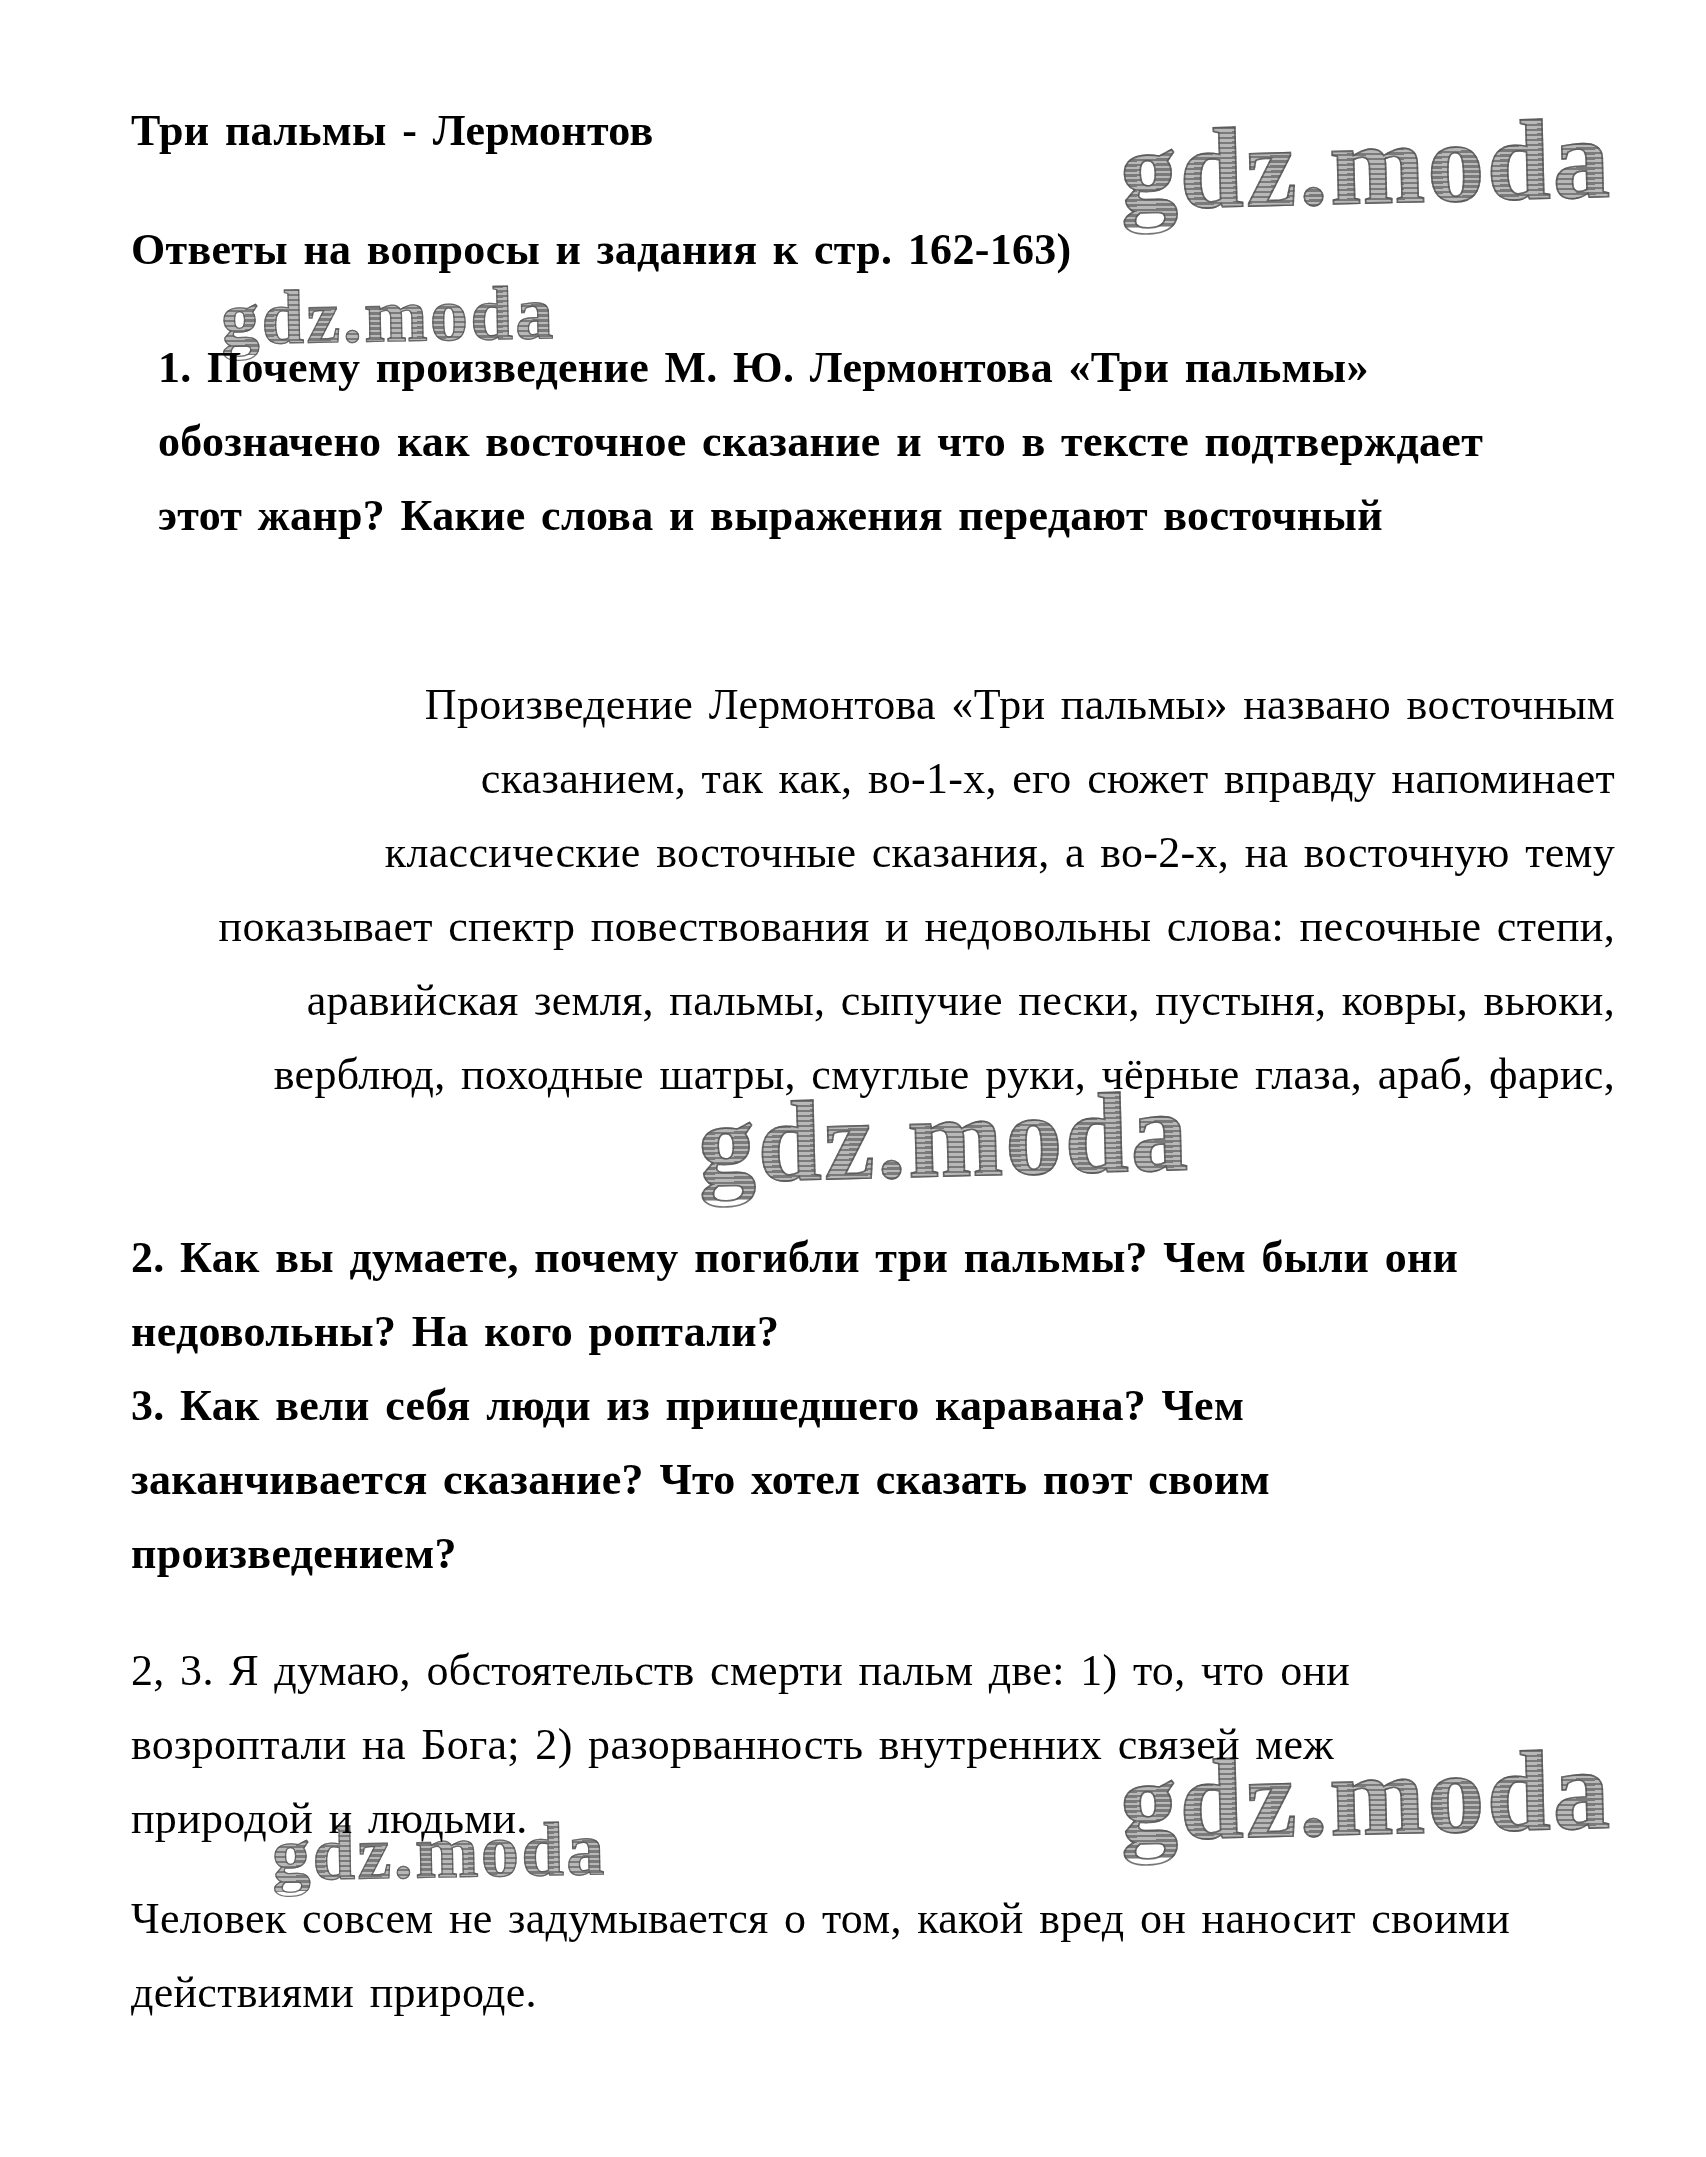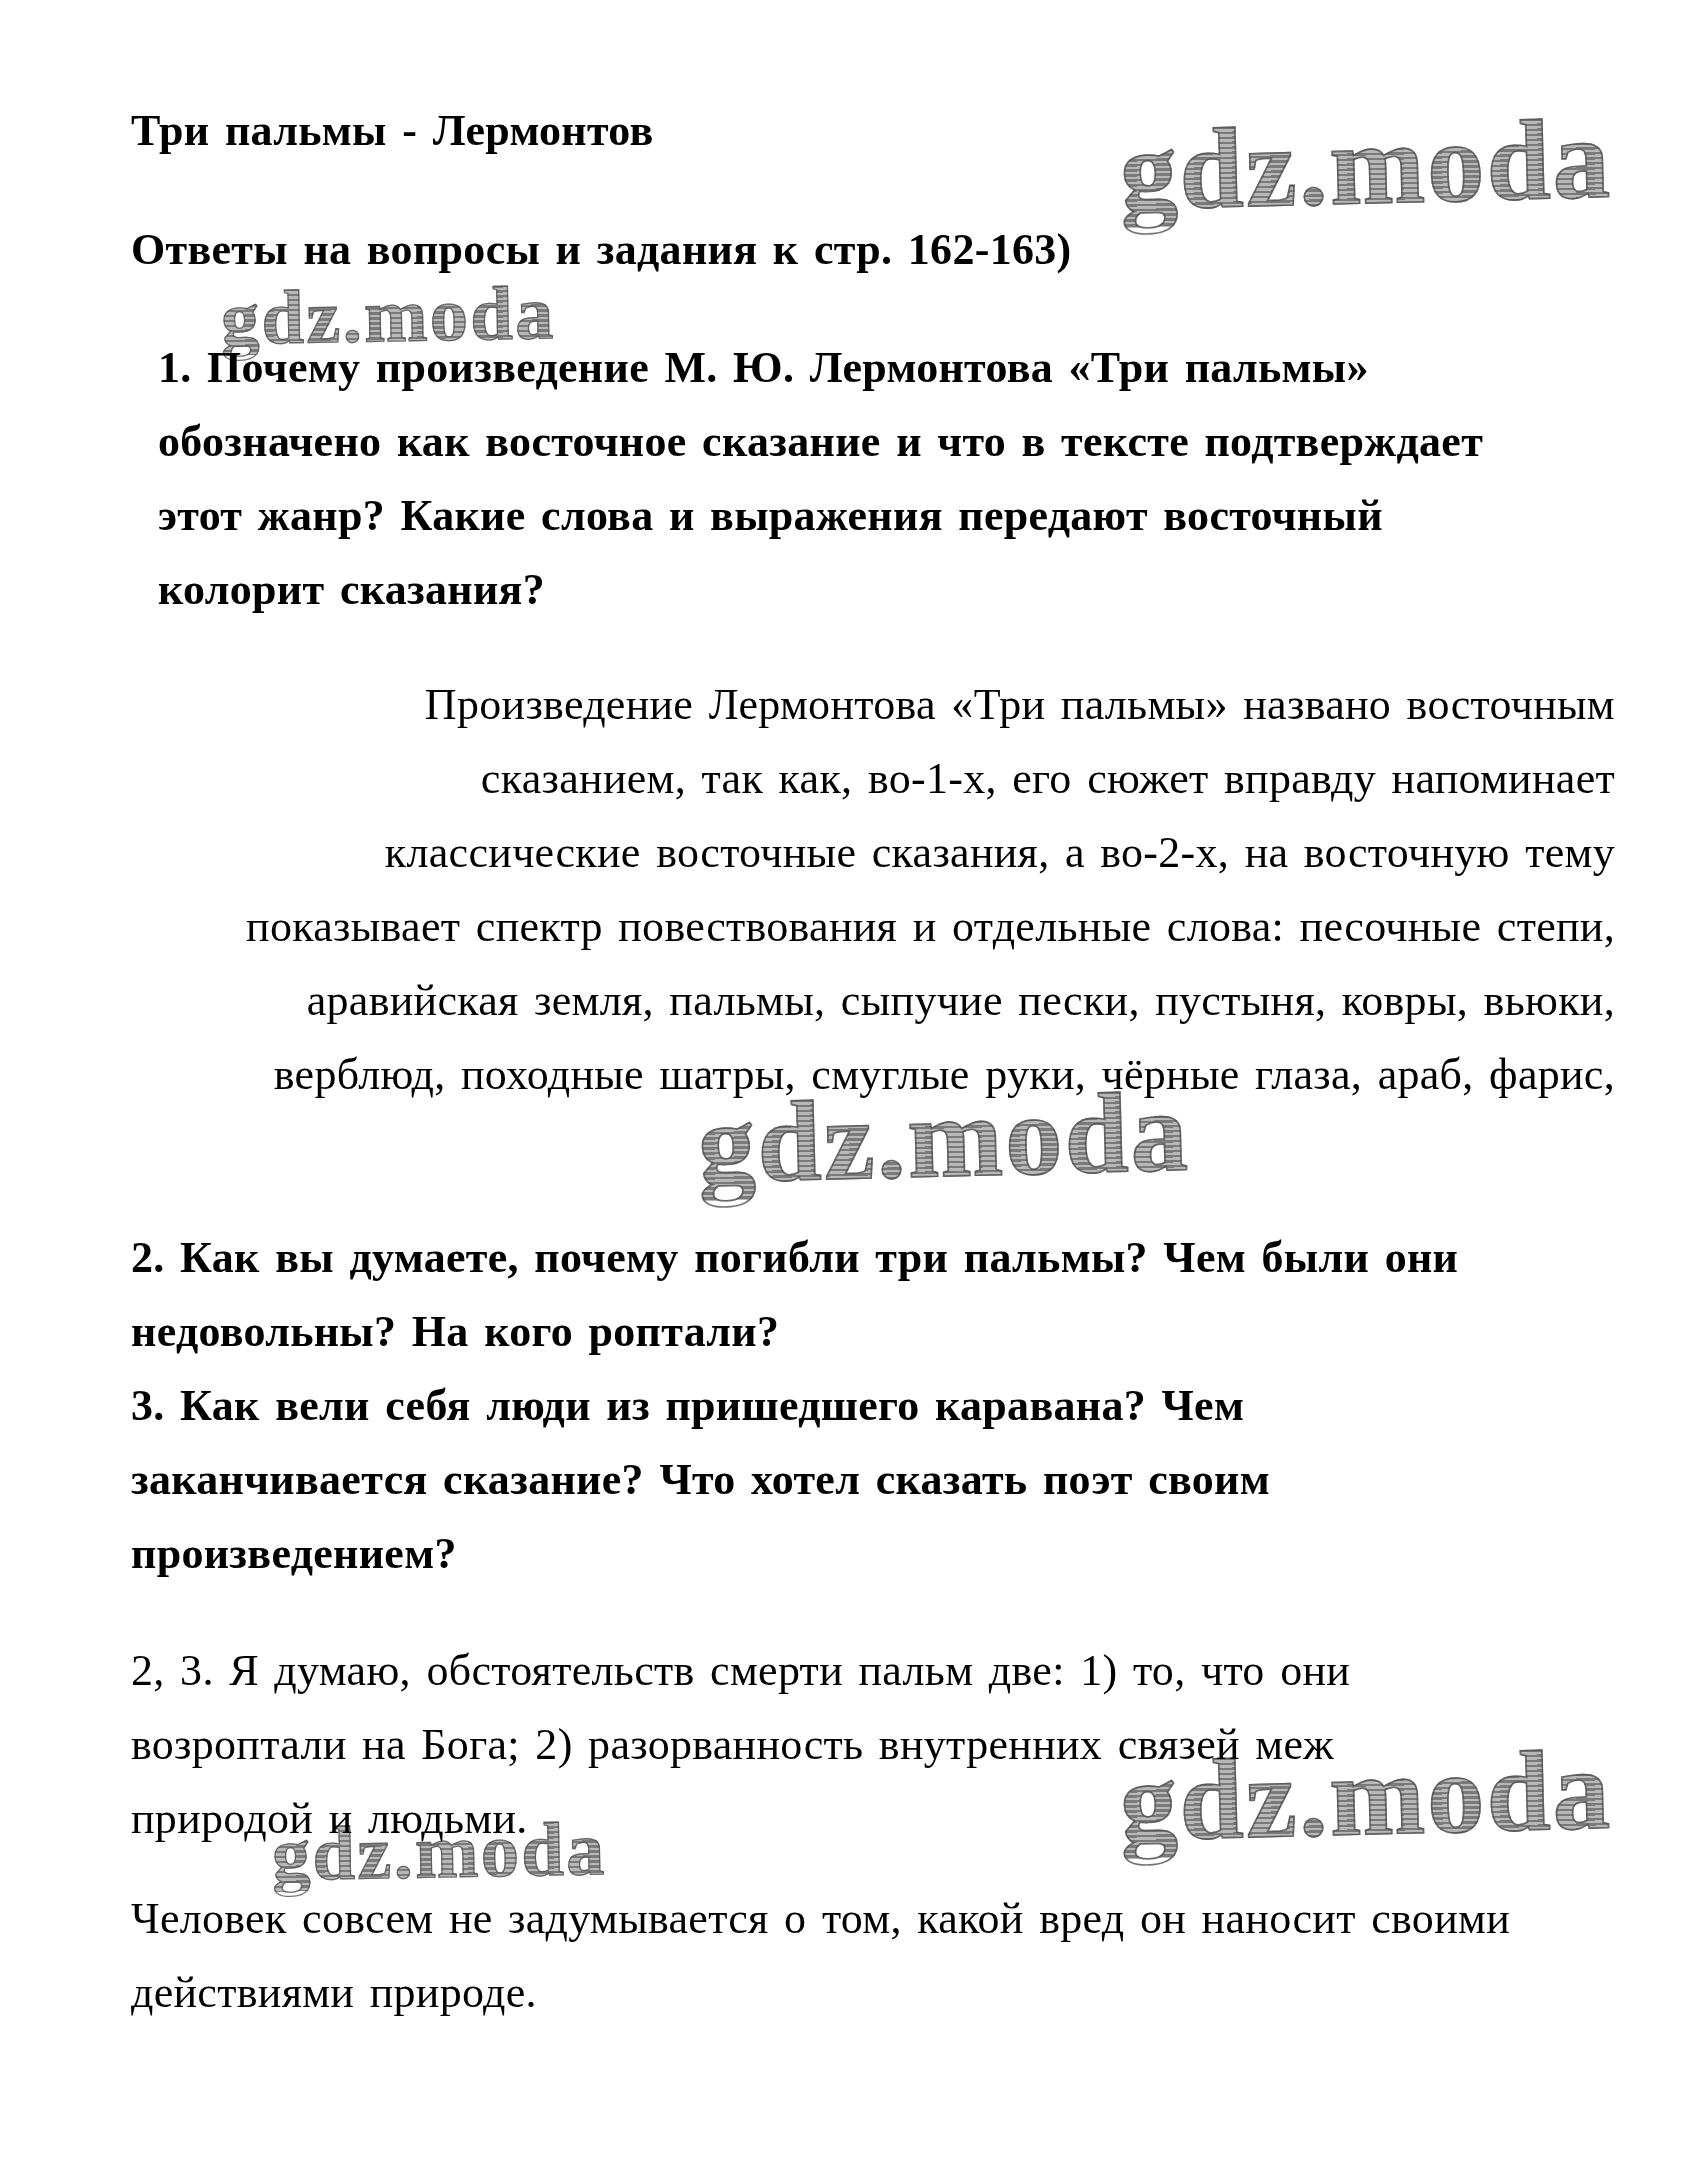--- a/index.html
+++ b/index.html
@@ -82,28 +82,27 @@
   </div>
 
   <div class="block block-heading bold">
     <div class="line">Ответы на вопросы и задания к стр. 162-163)</div>
   </div>
 
   <div class="block block-q1 bold">
     <div class="line">1. Почему произведение М. Ю. Лермонтова «Три пальмы»</div>
     <div class="line">обозначено как восточное сказание и что в тексте подтверждает</div>
     <div class="line">этот жанр? Какие слова и выражения передают восточный</div>
-    <div class="line">колорит сказания?</div>
   </div>
 
   <div class="block block-a1">
     <div class="line">Произведение Лермонтова «Три пальмы» названо восточным</div>
     <div class="line">сказанием, так как, во-1-х, его сюжет вправду напоминает</div>
     <div class="line">классические восточные сказания, а во-2-х, на восточную тему</div>
-    <div class="line">показывает спектр повествования и отдельные слова: песочные степи,</div>
+    <div class="line">показывает спектр повествования и недовольны слова: песочные степи,</div>
     <div class="line">аравийская земля, пальмы, сыпучие пески, пустыня, ковры, вьюки,</div>
     <div class="line">верблюд, походные шатры, смуглые руки, чёрные глаза, араб, фарис,</div>
   </div>
 
   <div class="block block-q23 bold">
     <div class="line">2. Как вы думаете, почему погибли три пальмы? Чем были они</div>
     <div class="line">недовольны? На кого роптали?</div>
     <div class="line">3. Как вели себя люди из пришедшего каравана? Чем</div>
     <div class="line">заканчивается сказание? Что хотел сказать поэт своим</div>
     <div class="line">произведением?</div>

